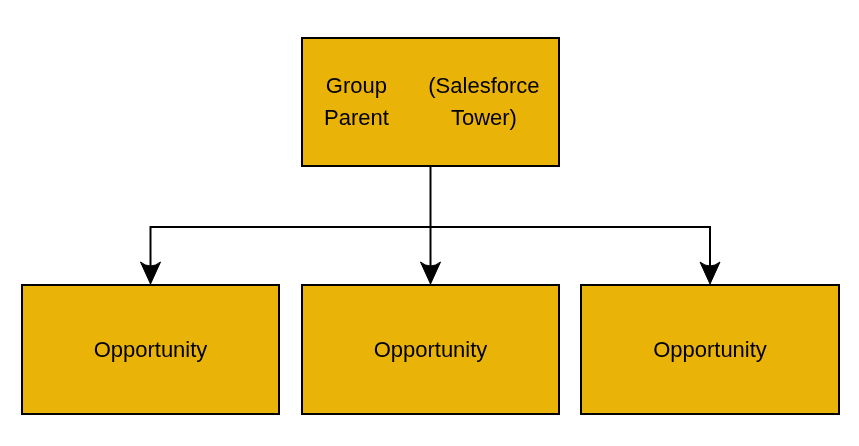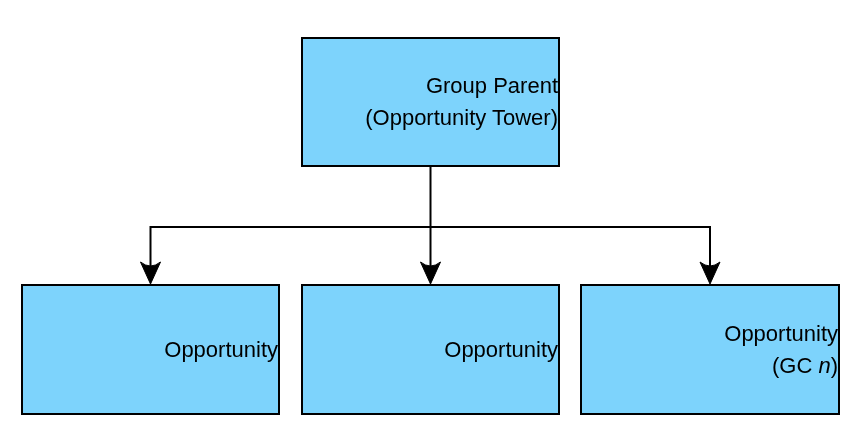--- a/index.html
+++ b/index.html
@@ -20,24 +20,24 @@
     position: absolute;
     left: 0;
     top: 0;
     width: 859px;
     height: 446px;
   }
   .node {
     position: absolute;
     box-sizing: border-box;
     border: 2px solid #000000;
-    background: #7dd3fc;
+    background: #eab308;
     display: flex;
-    flex-direction: column;
-    align-items: flex-end;
+    flex-direction: row;
+    align-items: center;
     justify-content: center;
     text-align: center;
     font-size: 22px;
     line-height: 32px;
   }
   .node-root {
     left: 301px;
     top: 37px;
     width: 259px;
     height: 130px;
@@ -79,29 +79,28 @@
 
     <path d="M710 226 L710 280" stroke="#000000" stroke-width="2" fill="none"></path>
 
     <path d="M150.5 284 L140.5 262 Q150.5 270 160.5 262 Z" fill="#000000" stroke="#000000" stroke-width="1"></path>
     <path d="M430.5 284 L420.5 262 Q430.5 270 440.5 262 Z" fill="#000000" stroke="#000000" stroke-width="1"></path>
     <path d="M710 284 L700 262 Q710 270 720 262 Z" fill="#000000" stroke="#000000" stroke-width="1"></path>
   </svg>
 
   <div class="node node-root">
     <div>Group Parent</div>
-    <div>(Opportunity Tower)</div>
+    <div>(Salesforce Tower)</div>
   </div>
 
   <div class="node node-child-1">
     <div>Opportunity</div>
   </div>
 
   <div class="node node-child-2">
     <div>Opportunity</div>
   </div>
 
   <div class="node node-child-3">
     <div>Opportunity</div>
-    <div><span>(GC </span><span class="var-italic">n</span><span>)</span></div>
   </div>
 
 </div>
 
 </body></html>

